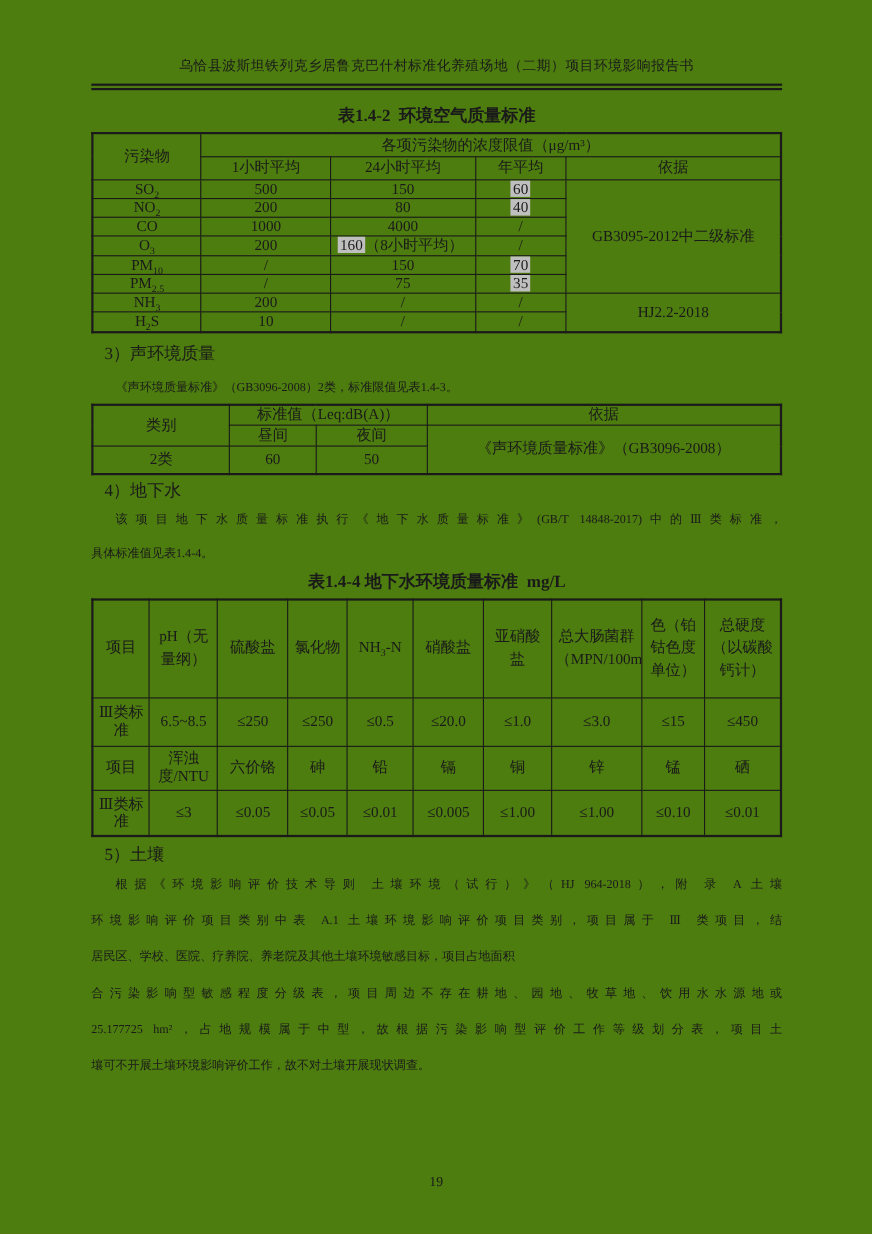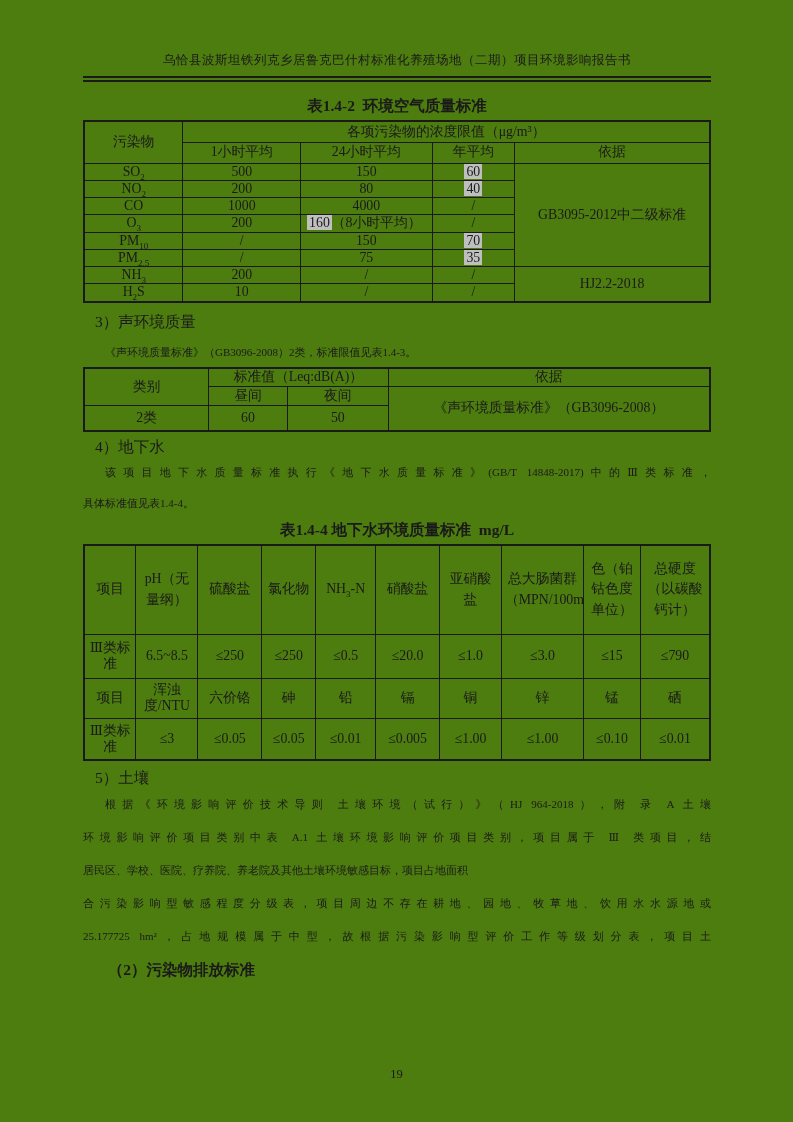--- a/index.html
+++ b/index.html
@@ -237,21 +237,21 @@
       <tr class="gr-1">
         <td>Ⅲ类标准</td>
         <td>6.5~8.5</td>
         <td>≤250</td>
         <td>≤250</td>
         <td>≤0.5</td>
         <td>≤20.0</td>
         <td>≤1.0</td>
         <td>≤3.0</td>
         <td>≤15</td>
-        <td>≤790</td>
+        <td>≤450</td>
       </tr>
       <tr class="gr-2">
         <td>项目</td>
         <td>浑浊度/NTU</td>
         <td>六价铬</td>
         <td>砷</td>
         <td>铅</td>
         <td>镉</td>
         <td>铜</td>
         <td>锌</td>
@@ -273,20 +273,20 @@
     </tbody>
       </table>
 
     <div class="seclabel" id="sec5-label">5）土壤</div>
     <div class="soil">
       <div class="tline jlast indent">根据《环境影响评价技术导则 土壤环境（试行）》（HJ 964-2018），附 录 A 土壤</div>
       <div class="tline jlast">环境影响评价项目类别中表 A.1 土壤环境影响评价项目类别，项目属于 Ⅲ 类项目，结</div>
       <div class="tline">居民区、学校、医院、疗养院、养老院及其他土壤环境敏感目标，项目占地面积</div>
       <div class="tline jlast">合污染影响型敏感程度分级表，项目周边不存在耕地、园地、牧草地、饮用水水源地或</div>
       <div class="tline jlast">25.177725 hm²，占地规模属于中型，故根据污染影响型评价工作等级划分表，项目土</div>
+      <div class="tline">壤可不开展土壤环境影响评价工作，故不对土壤开展现状调查。</div>
     </div>
 
-    <div id="sec2-heading">（2）污染物排放标准</div>
 
   </div>
 
   <div class="pagenum">19</div>
 </div>
 
 </body></html>

